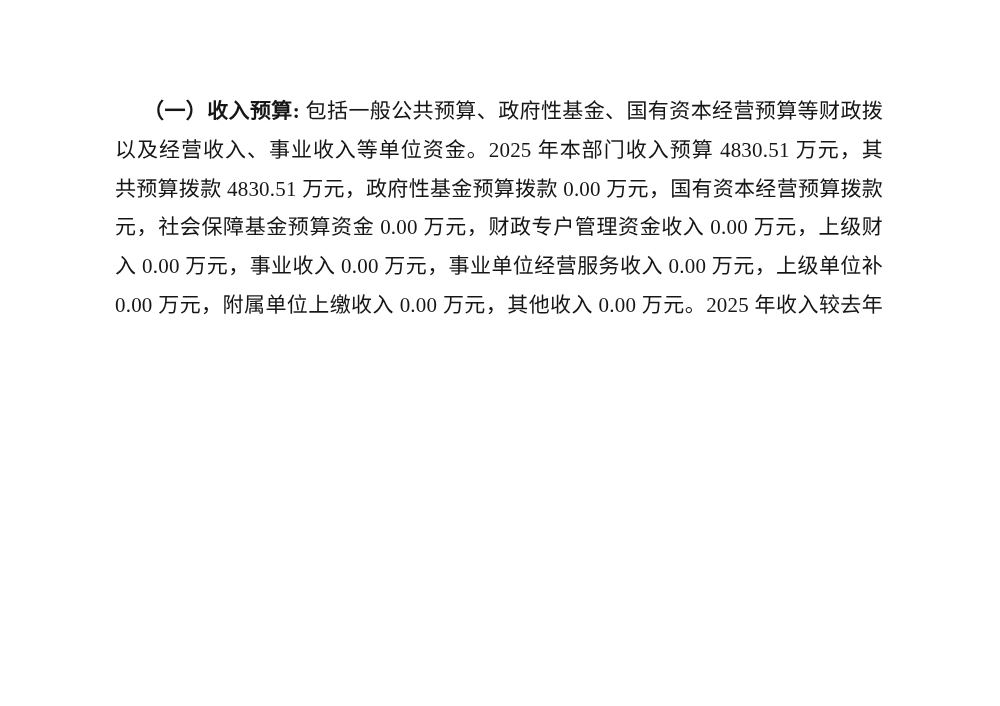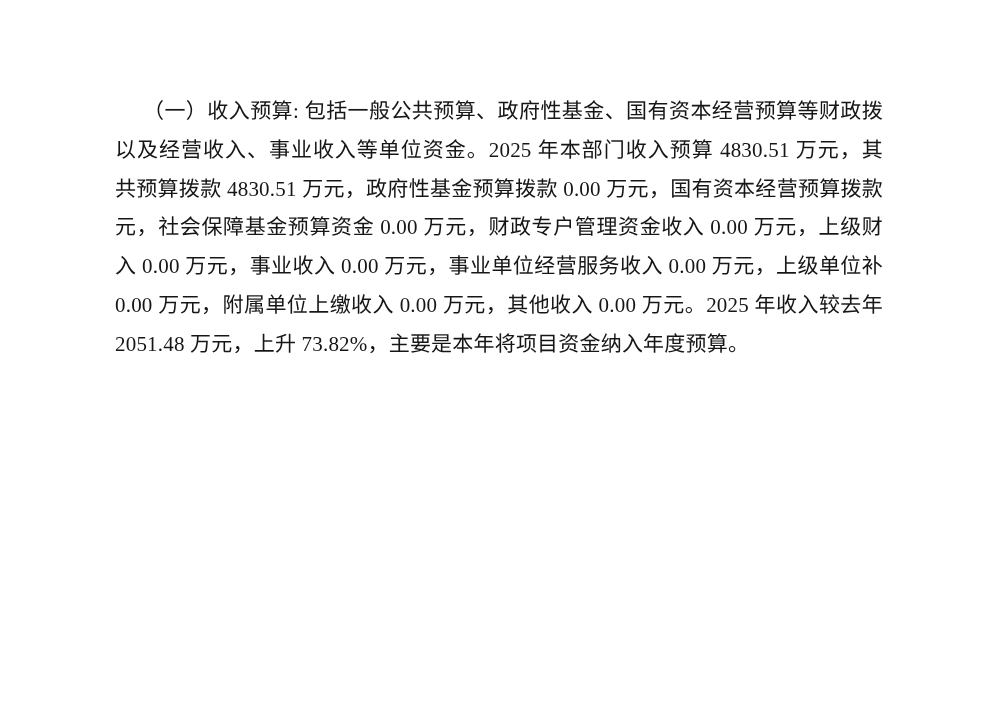--- a/index.html
+++ b/index.html
@@ -38,21 +38,21 @@
     height: 38.8px;
   }
   .line.first {
     text-indent: 28px;
   }
   .line.last {
     text-align: left;
     text-align-last: left;
   }
   .bold {
-    font-weight: normal;
+    font-weight: bold;
   }
 </style>
 </head>
 <body>
 
 <div class="page">
   <div class="paragraph">
 
     <div class="line first">
       <span class="bold">（一）收入预算:</span><span> 包括一般公共预算、政府性基金、国有资本经营预算等财政拨款收入，</span>
@@ -71,18 +71,15 @@
     </div>
 
     <div class="line">
       <span>入 0.00 万元，事业收入 0.00 万元，事业单位经营服务收入 0.00 万元，上级单位补助收入</span>
     </div>
 
     <div class="line">
       <span>0.00 万元，附属单位上缴收入 0.00 万元，其他收入 0.00 万元。2025 年收入较去年增加</span>
     </div>
 
-    <div class="line last">
-      <span>2051.48 万元，上升 73.82%，主要是本年将项目资金纳入年度预算。</span>
-    </div>
 
   </div>
 </div>
 
 </body></html>

